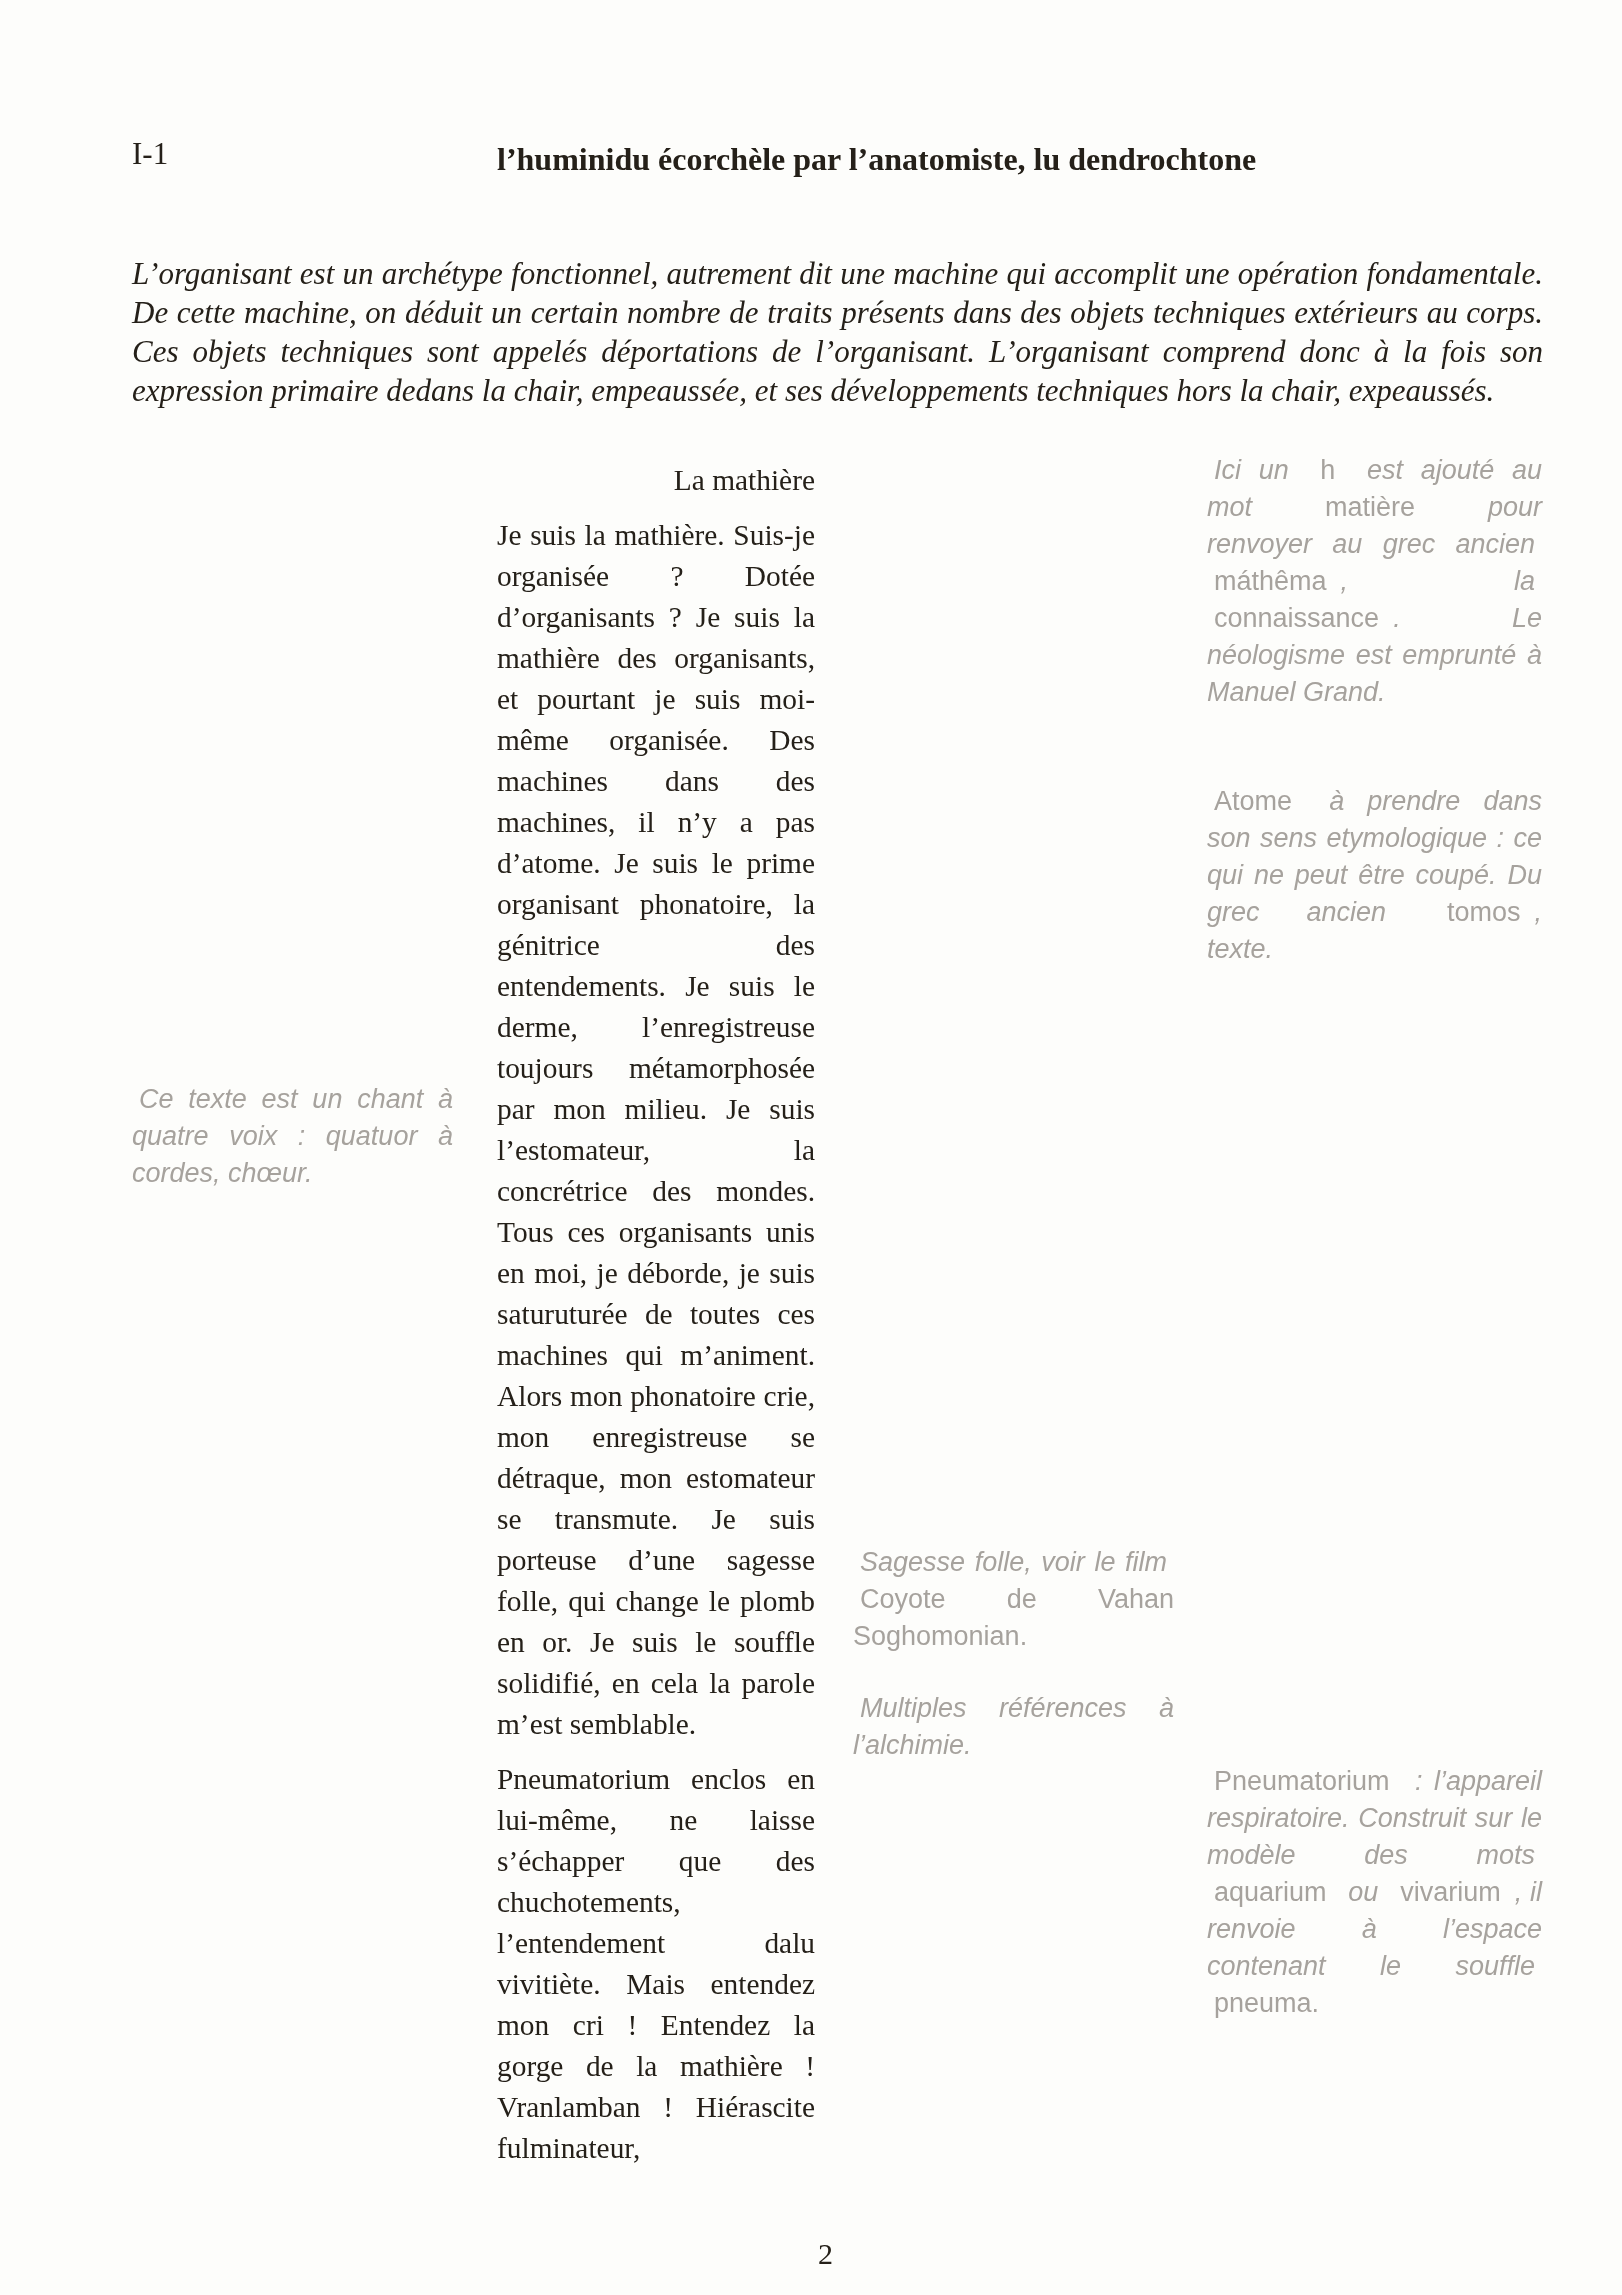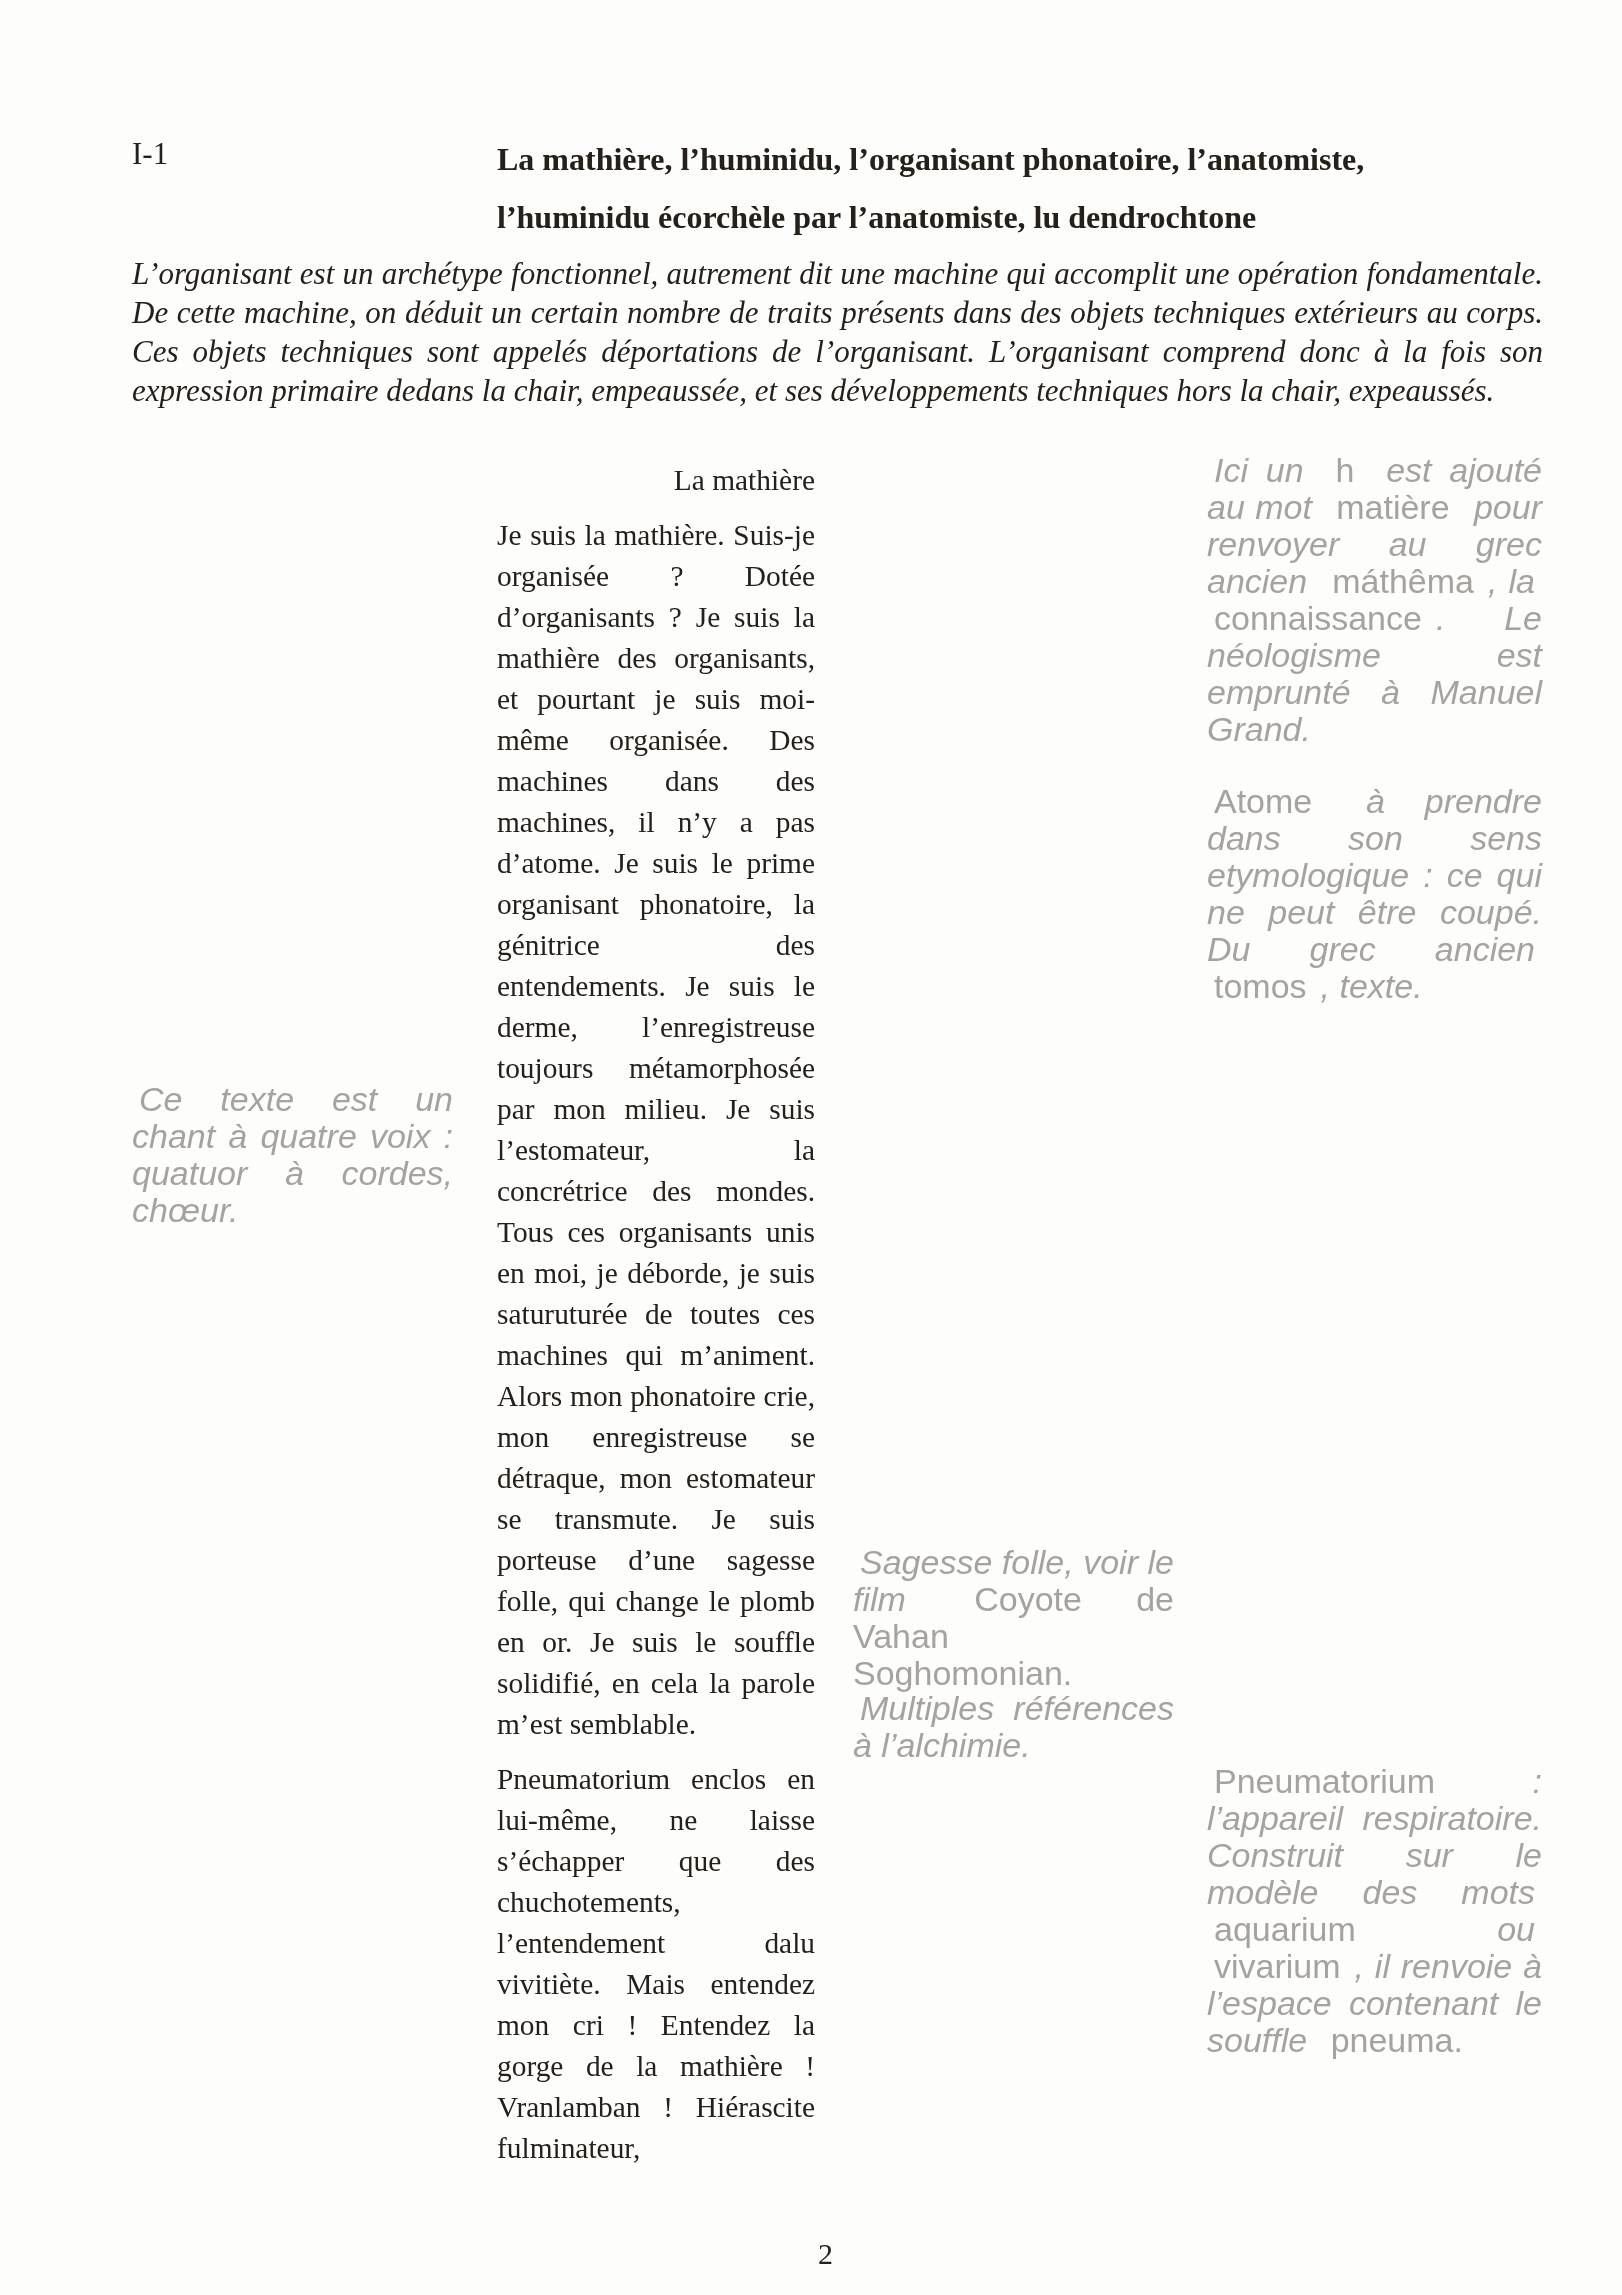--- a/index.html
+++ b/index.html
@@ -58,21 +58,21 @@
     font-weight: normal;
     line-height: 41px;
     text-align: right;
     margin-left: 41px;
   }
   .main-column p { margin: 0; }
   
   .note {
     position: absolute;
     font-family: "Liberation Sans", sans-serif;
-    font-size: 34px;
+    font-size: 27px;
     line-height: 37px;
     color: #a6a29d;
     text-align: justify;
     font-style: italic;
     hyphens: auto;
   }
   .seg-roman { font-style: normal; }
   .seg-italic { font-style: italic; }
   .note-left-chant   { left: 111px;  top: 1060px; width: 335px; }
   .note-right-mathiere { left: 1186px; top: 431px;  width: 349px; }
@@ -91,21 +91,20 @@
   }
 </style>
 </head>
 <body>
 
 <div class="page">
 
   <div class="section-number">I-1</div>
 
   <div class="page-title">
-    <div>La mathière, l’huminidu, l’organisant phonatoire, l’anatomiste,</div>
     <div>l’huminidu écorchèle par l’anatomiste, lu dendrochtone</div>
   </div>
 
   <p class="intro">L’organisant est un archétype fonctionnel, autrement dit une machine qui accomplit une opération fondamentale. De cette machine, on déduit un certain nombre de traits présents dans des objets techniques extérieurs au corps. Ces objets techniques sont appelés déportations de l’organisant. L’organisant comprend donc à la fois son expression primaire dedans la chair, empeaussée, et ses développements techniques hors la chair, expeaussés.</p>
 
   <div class="main-column">
     <h2 class="main-heading">La mathière</h2>
     <p>Je suis la mathière. Suis-je organisée&nbsp;? Dotée d’organisants&nbsp;? Je suis la mathière des organisants, et pourtant je suis moi-même organisée. Des machines dans des machines, il n’y a pas d’atome. Je suis le prime organisant phonatoire, la génitrice des entendements. Je suis le derme, l’enregistreuse toujours métamorphosée par mon milieu. Je suis l’estomateur, la concrétrice des mondes. Tous ces organisants unis en moi, je déborde, je suis saturuturée de toutes ces machines qui m’animent. Alors mon phonatoire crie, mon enregistreuse se détraque, mon estomateur se transmute. Je suis porteuse d’une sagesse folle, qui change le plomb en or. Je suis le souffle solidifié, en cela la parole m’est semblable.</p>
     <p>Pneumatorium enclos en lui-même, ne laisse s’échapper que des chuchotements, l’entendement dalu vivitiète. Mais entendez mon cri&nbsp;! Entendez la gorge de la mathière&nbsp;! Vranlamban&nbsp;! Hiérascite fulminateur,</p>
   </div>

